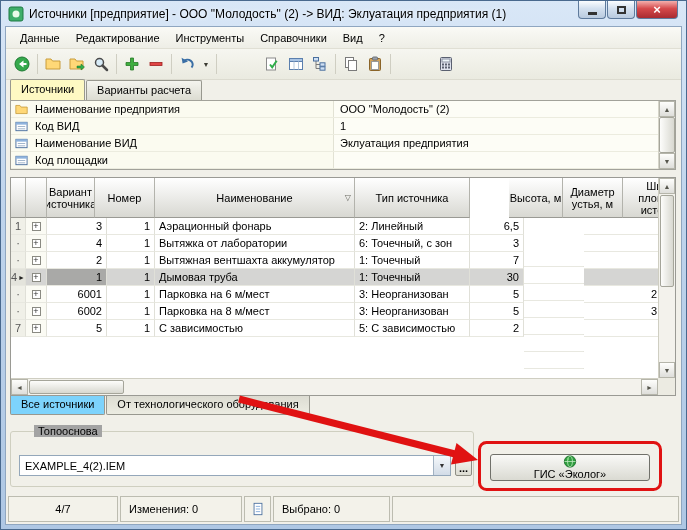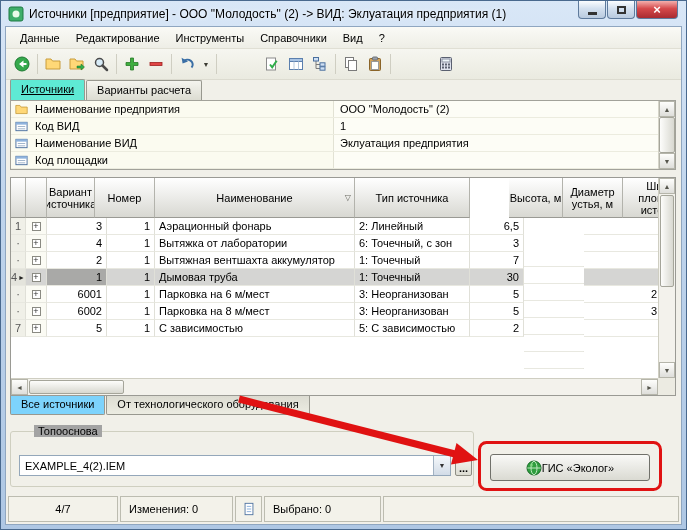--- a/index.html
+++ b/index.html
@@ -32,21 +32,21 @@
   .tbtn { width:24px; height:24px; display:flex; align-items:center; justify-content:center; border:1px solid transparent; cursor:default; }
   .tbtn svg { width:16px; height:16px; }
   .tbtn.narrow { width:14px; }
   .tsep { width:1px; height:20px; background:#cfcec2; margin:0 3px; }
   .tspacer { width:40px; }
   .chev { font-size:7px; color:#3b3b33; }
   
   .tabstrip { position:absolute; top:53px; left:0; right:0; height:20px; display:flex; align-items:flex-end; padding-left:4px; }
   .tab { padding:0 10px; height:20px; line-height:19px; border:1px solid #98988f; border-bottom:none;
          border-radius:2px 2px 0 0; background:linear-gradient(#f4f4ee,#dcdcd2); margin-right:1px; cursor:default; }
-  .tab.active { background:#5eead4; height:21px; position:relative; z-index:3;text-decoration:underline; }
+  .tab.active { background:#fef9c3; height:21px; position:relative; z-index:3; }
   
   .propgrid { position:absolute; top:73px; left:4px; right:5px; height:70px; background:#f9a8d4; border:1px solid #a2a29a; }
   .prows { position:absolute; left:0; top:0; right:17px; bottom:0; }
   .prow { height:17px; display:flex; border-bottom:1px solid #ececdf; }
   .plabel { width:322px; display:flex; align-items:center; padding-left:4px; background:#fbfbf0; overflow:hidden; white-space:nowrap; }
   .plabel svg { width:13px; height:13px; margin-right:7px; flex:0 0 auto; }
   .pvalue { flex:1; display:flex; align-items:center; padding-left:6px; border-left:1px solid #e2e2d4; background:#fdfdf6; overflow:hidden; white-space:nowrap; }
   .pvscroll { position:absolute; top:0; right:0; bottom:0; width:17px; background:#f3f2ec; border-left:1px solid #d5d4c8; display:flex; flex-direction:column; }
   .sbtn { width:100%; height:16px; flex:0 0 auto; display:flex; align-items:center; justify-content:center;
           font-size:7px; color:#55554c; background:linear-gradient(#fefefc,#dededa); border:1px solid #b5b5aa; }
@@ -93,27 +93,27 @@
   .topo { position:absolute; top:404px; left:4px; width:464px; height:56px; border:1px solid #cfcfc0; border-radius:3px; }
   .topo-legend { position:absolute; top:-7px; left:23px; background:#a3a3a3; padding:0 4px; }
   .combo { position:absolute; left:8px; top:23px; width:432px; height:21px; border:1px solid #94a7ba; background:#fff; }
   .combo-text { position:absolute; left:5px; top:0; right:20px; height:100%; display:flex; align-items:center; overflow:hidden; white-space:nowrap; }
   .combo-btn { position:absolute; right:0; top:0; width:17px; height:100%; display:flex; align-items:center; justify-content:center;
                font-size:7px; color:#333; background:linear-gradient(#f5f8fb,#d2dce7); border-left:1px solid #a2b2c2; }
   .browse-btn { position:absolute; left:444px; top:23px; width:17px; height:21px; display:flex; align-items:flex-end; justify-content:center;
                 font-weight:bold; line-height:14px; background:linear-gradient(#f8f8f4,#dcdcd2); border:1px solid #8e8e84; border-radius:2px; }
   
   .gis-btn { position:absolute; left:484px; top:427px; width:160px; height:27px; display:flex; align-items:center; justify-content:center;
-             background:linear-gradient(#f9f9f7,#dadad2); border:1px solid #70706a; border-radius:3px; cursor:default; }
+             background:linear-gradient(#f9f9f7,#dadad2); border:1px solid #70706a; border-radius:3px; cursor:default;flex-direction:column; }
   .gis-btn svg { width:16px; height:16px; }
   
   .statusbar { position:absolute; left:1px; right:1px; bottom:1px; height:28px; display:flex; align-items:stretch; gap:2px; padding:1px; background:#f1f0e9; }
   .spanel { border:1px solid #bcbcb0; display:flex; align-items:center; padding:0 8px; background:#f3f2ea; }
   .sp1 { width:110px; justify-content:center; }
-  .sp2 { width:113px; }
+  .sp2 { width:122px; }
   .sp3 { width:27px; justify-content:center; padding:0; }
   .sp4 { width:117px; }
   .sp5 { flex:1; }
   
   .annot { position:absolute; inset:0; width:687px; height:530px; pointer-events:none; z-index:99; }
 </style>
 </head>
 <body>
 
 <div class="window">

